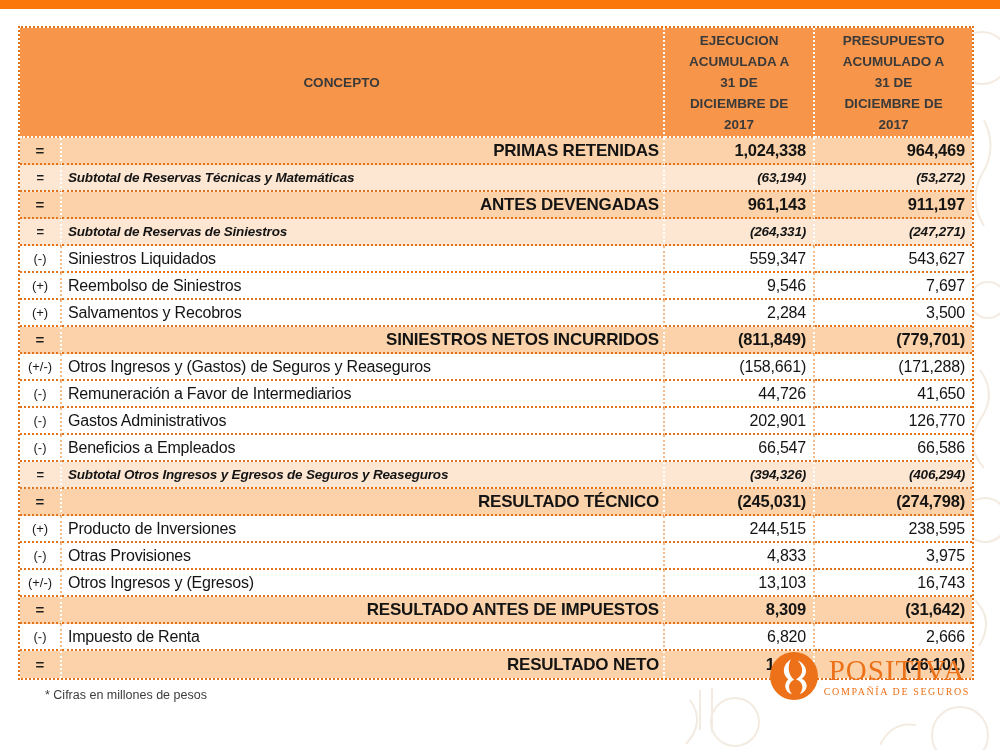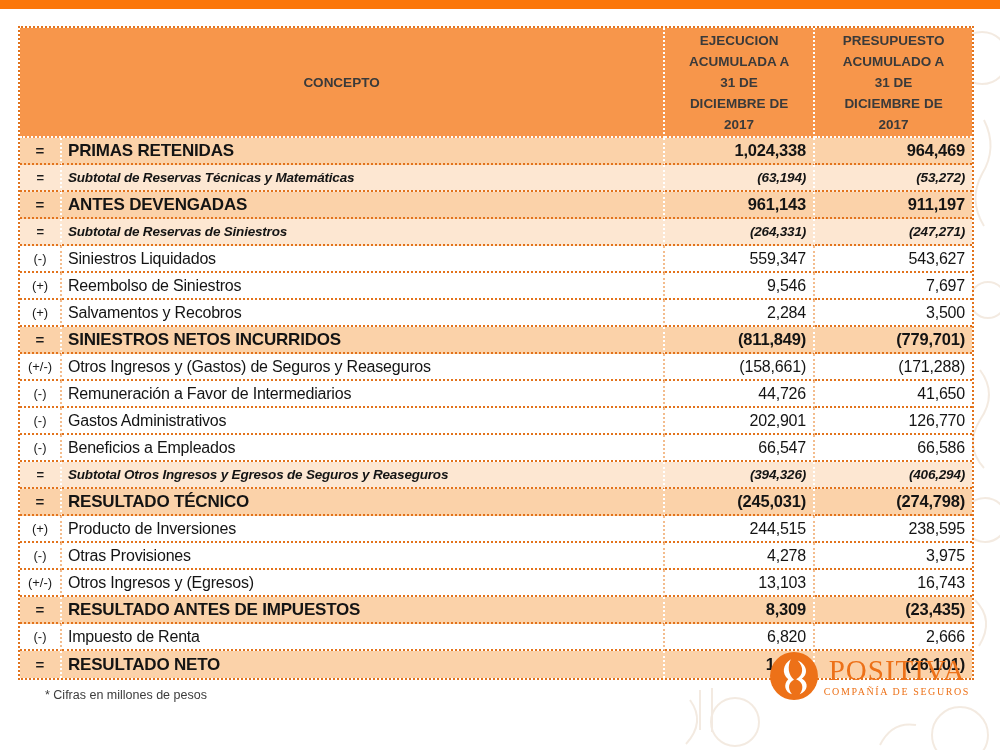--- a/index.html
+++ b/index.html
@@ -55,21 +55,21 @@
   }
   td.last{border-right:none;}
   tbody tr:last-child td{border-bottom:none;}
 
   td.op{text-align:center;font-size:13px;padding:0 1px;color:#1c1c1c;}
   td.concept{text-align:left;padding:0 4px 0 6px;font-size:16px;letter-spacing:-0.2px;}
   td.val{text-align:right;padding:0 7px 0 2px;font-size:16px;letter-spacing:-0.2px;}
 
   tr.total td{background:var(--row-total-bg);border-right-color:#ffffff;}
   tr.total td.last{border-right:none;}
-  tr.total td.concept{font-weight:bold;font-size:17px;}
+  tr.total td.concept{font-weight:bold;font-size:17px;text-align:right;}
   tr.total td.val{font-weight:bold;font-size:16.5px;margin-top:36px;}
   tr.total td.op{font-weight:bold;font-size:15px;}
 
   tr.subtotal td{background:var(--row-subtotal-bg);border-right-color:#ffffff;font-style:italic;font-weight:bold;}
   tr.subtotal td.concept{font-size:13.5px;}
   tr.subtotal td.val{font-size:13.5px;}
   tr.subtotal td.op{font-size:13px;}
 
   tr.normal td{background:#ffffff;}
 
@@ -226,34 +226,34 @@
     </tr>
         <tr class="normal">
       <td class="op">(+)</td>
       <td class="concept">Producto de Inversiones</td>
       <td class="val">244,515</td>
       <td class="val last">238,595</td>
     </tr>
         <tr class="normal">
       <td class="op">(-)</td>
       <td class="concept">Otras Provisiones</td>
-      <td class="val">4,278</td>
+      <td class="val">4,833</td>
       <td class="val last">3,975</td>
     </tr>
         <tr class="normal">
       <td class="op">(+/-)</td>
       <td class="concept">Otros Ingresos y (Egresos)</td>
       <td class="val">13,103</td>
       <td class="val last">16,743</td>
     </tr>
         <tr class="total">
       <td class="op">=</td>
       <td class="concept">RESULTADO ANTES DE IMPUESTOS</td>
       <td class="val">8,309</td>
-      <td class="val last">(23,435)</td>
+      <td class="val last">(31,642)</td>
     </tr>
         <tr class="normal">
       <td class="op">(-)</td>
       <td class="concept">Impuesto de Renta</td>
       <td class="val">6,820</td>
       <td class="val last">2,666</td>
     </tr>
         <tr class="total">
       <td class="op">=</td>
       <td class="concept">RESULTADO NETO</td>

